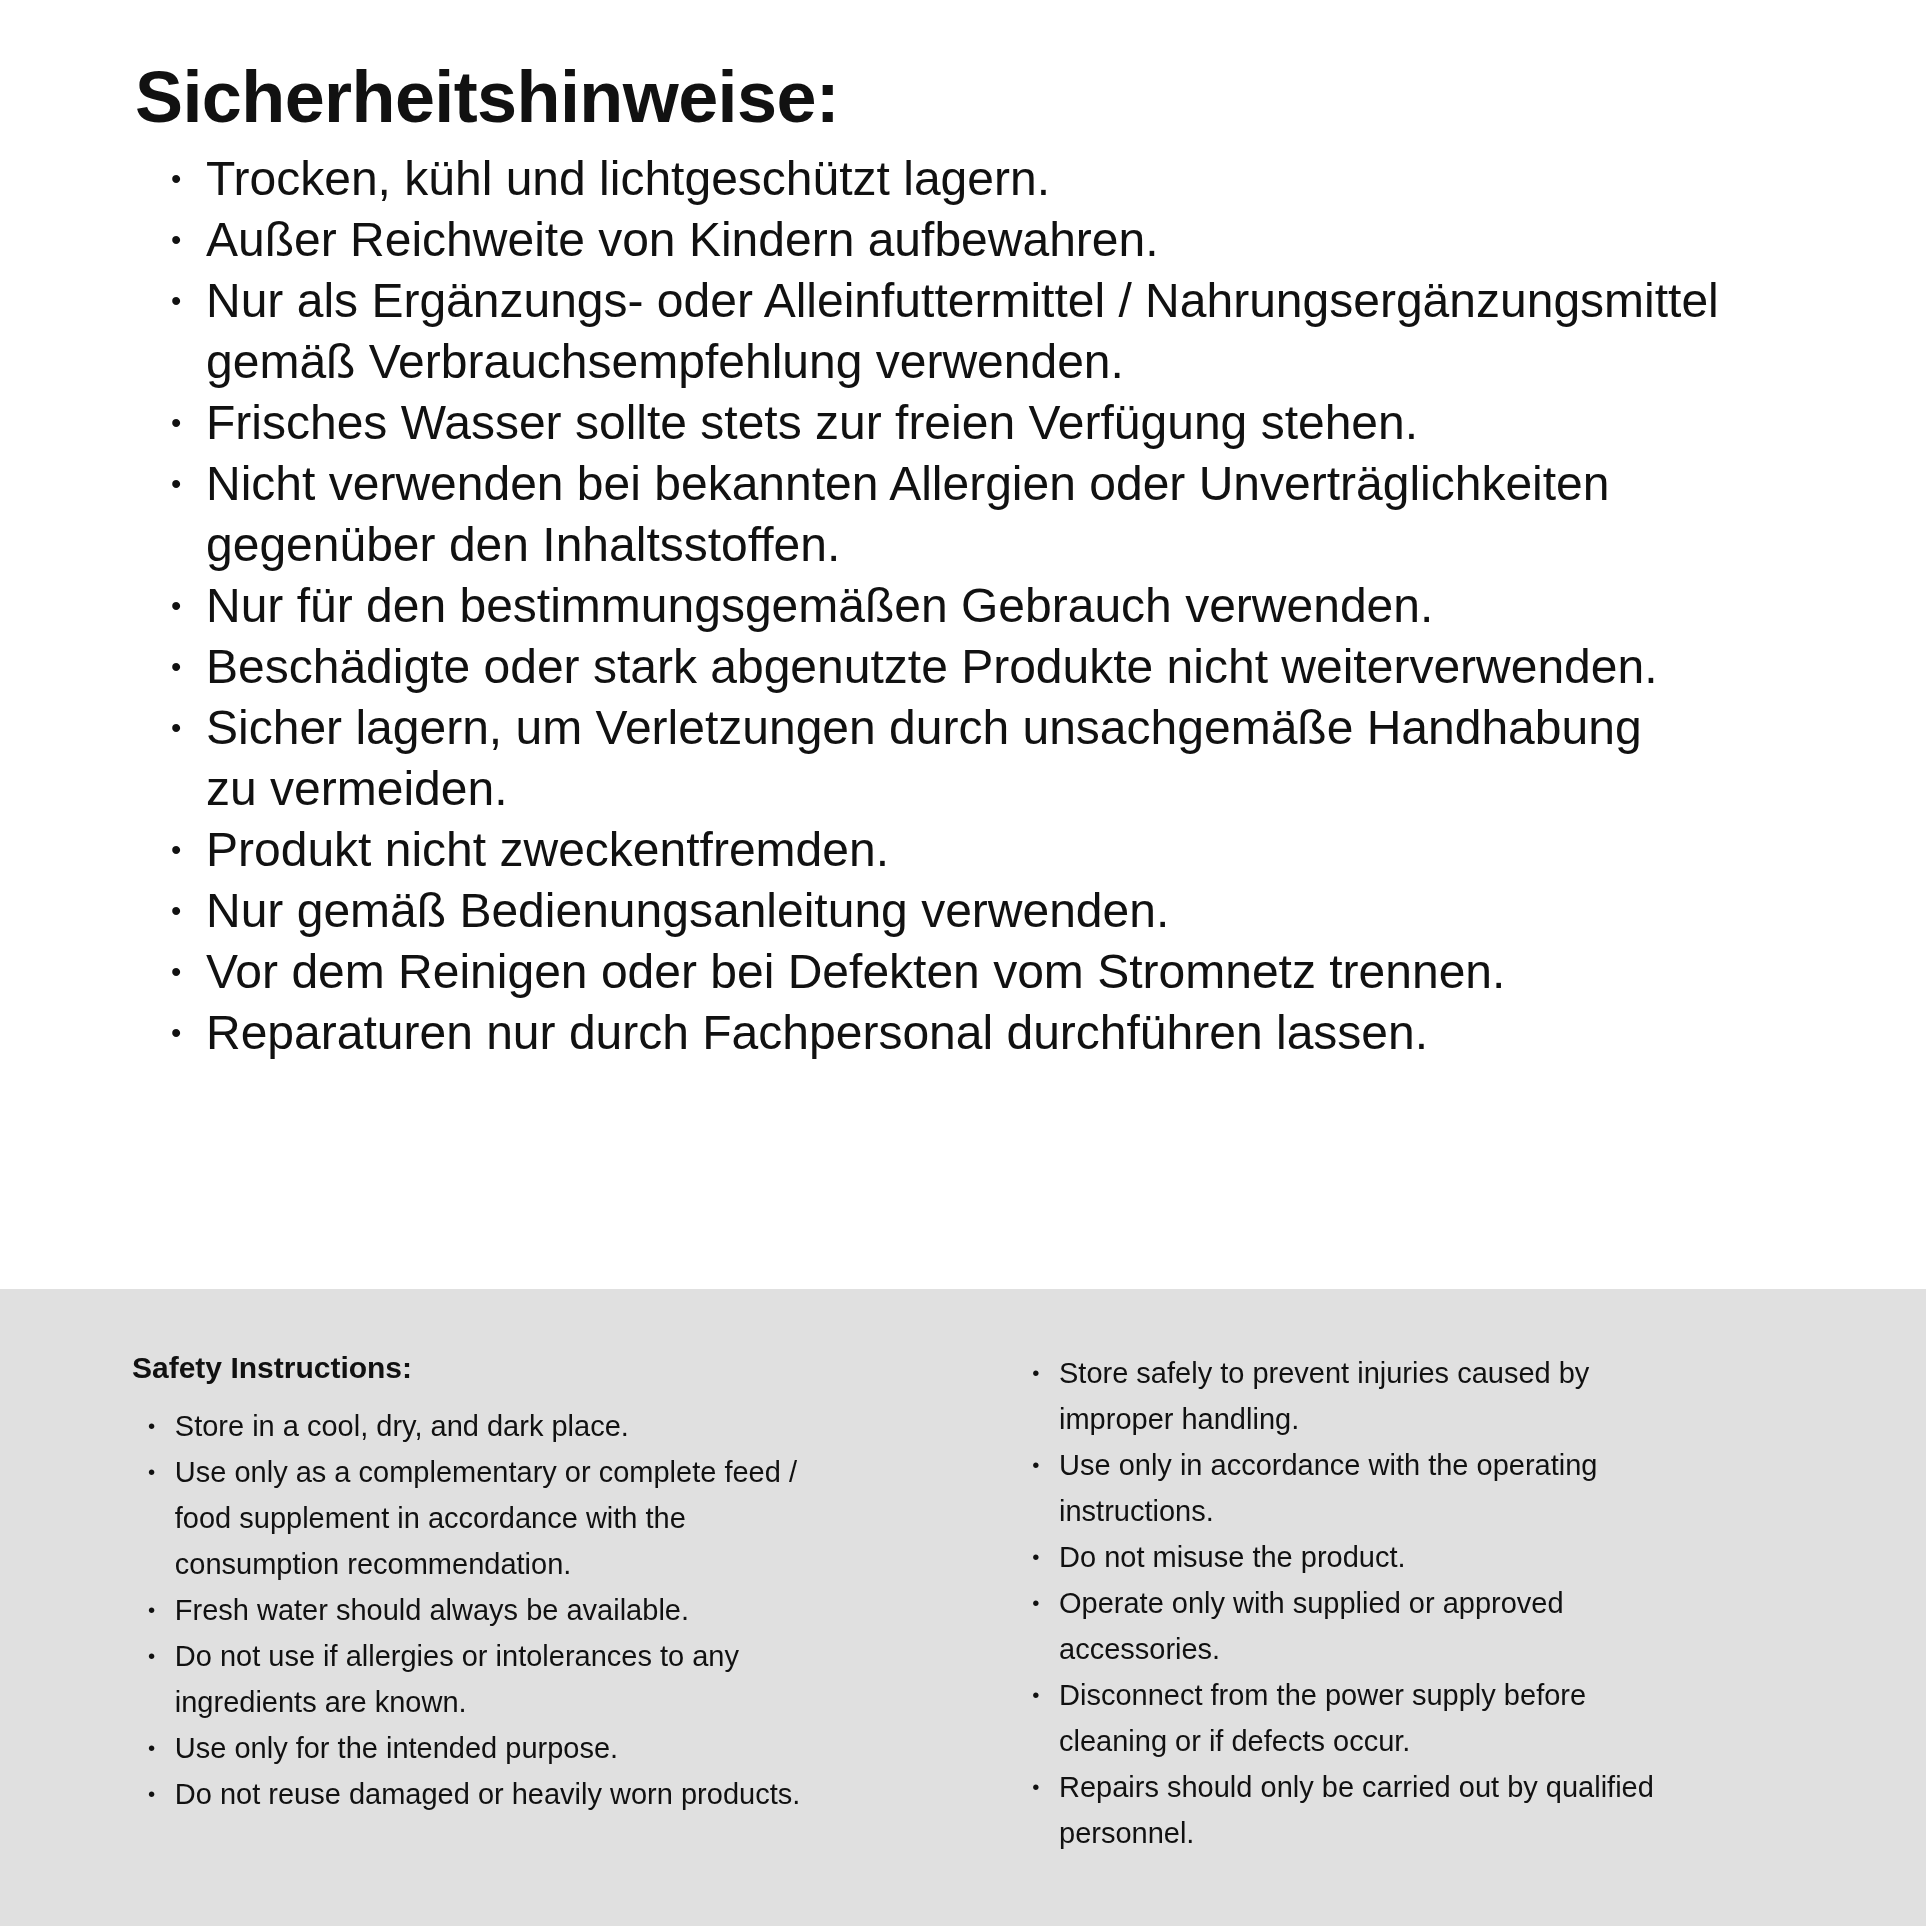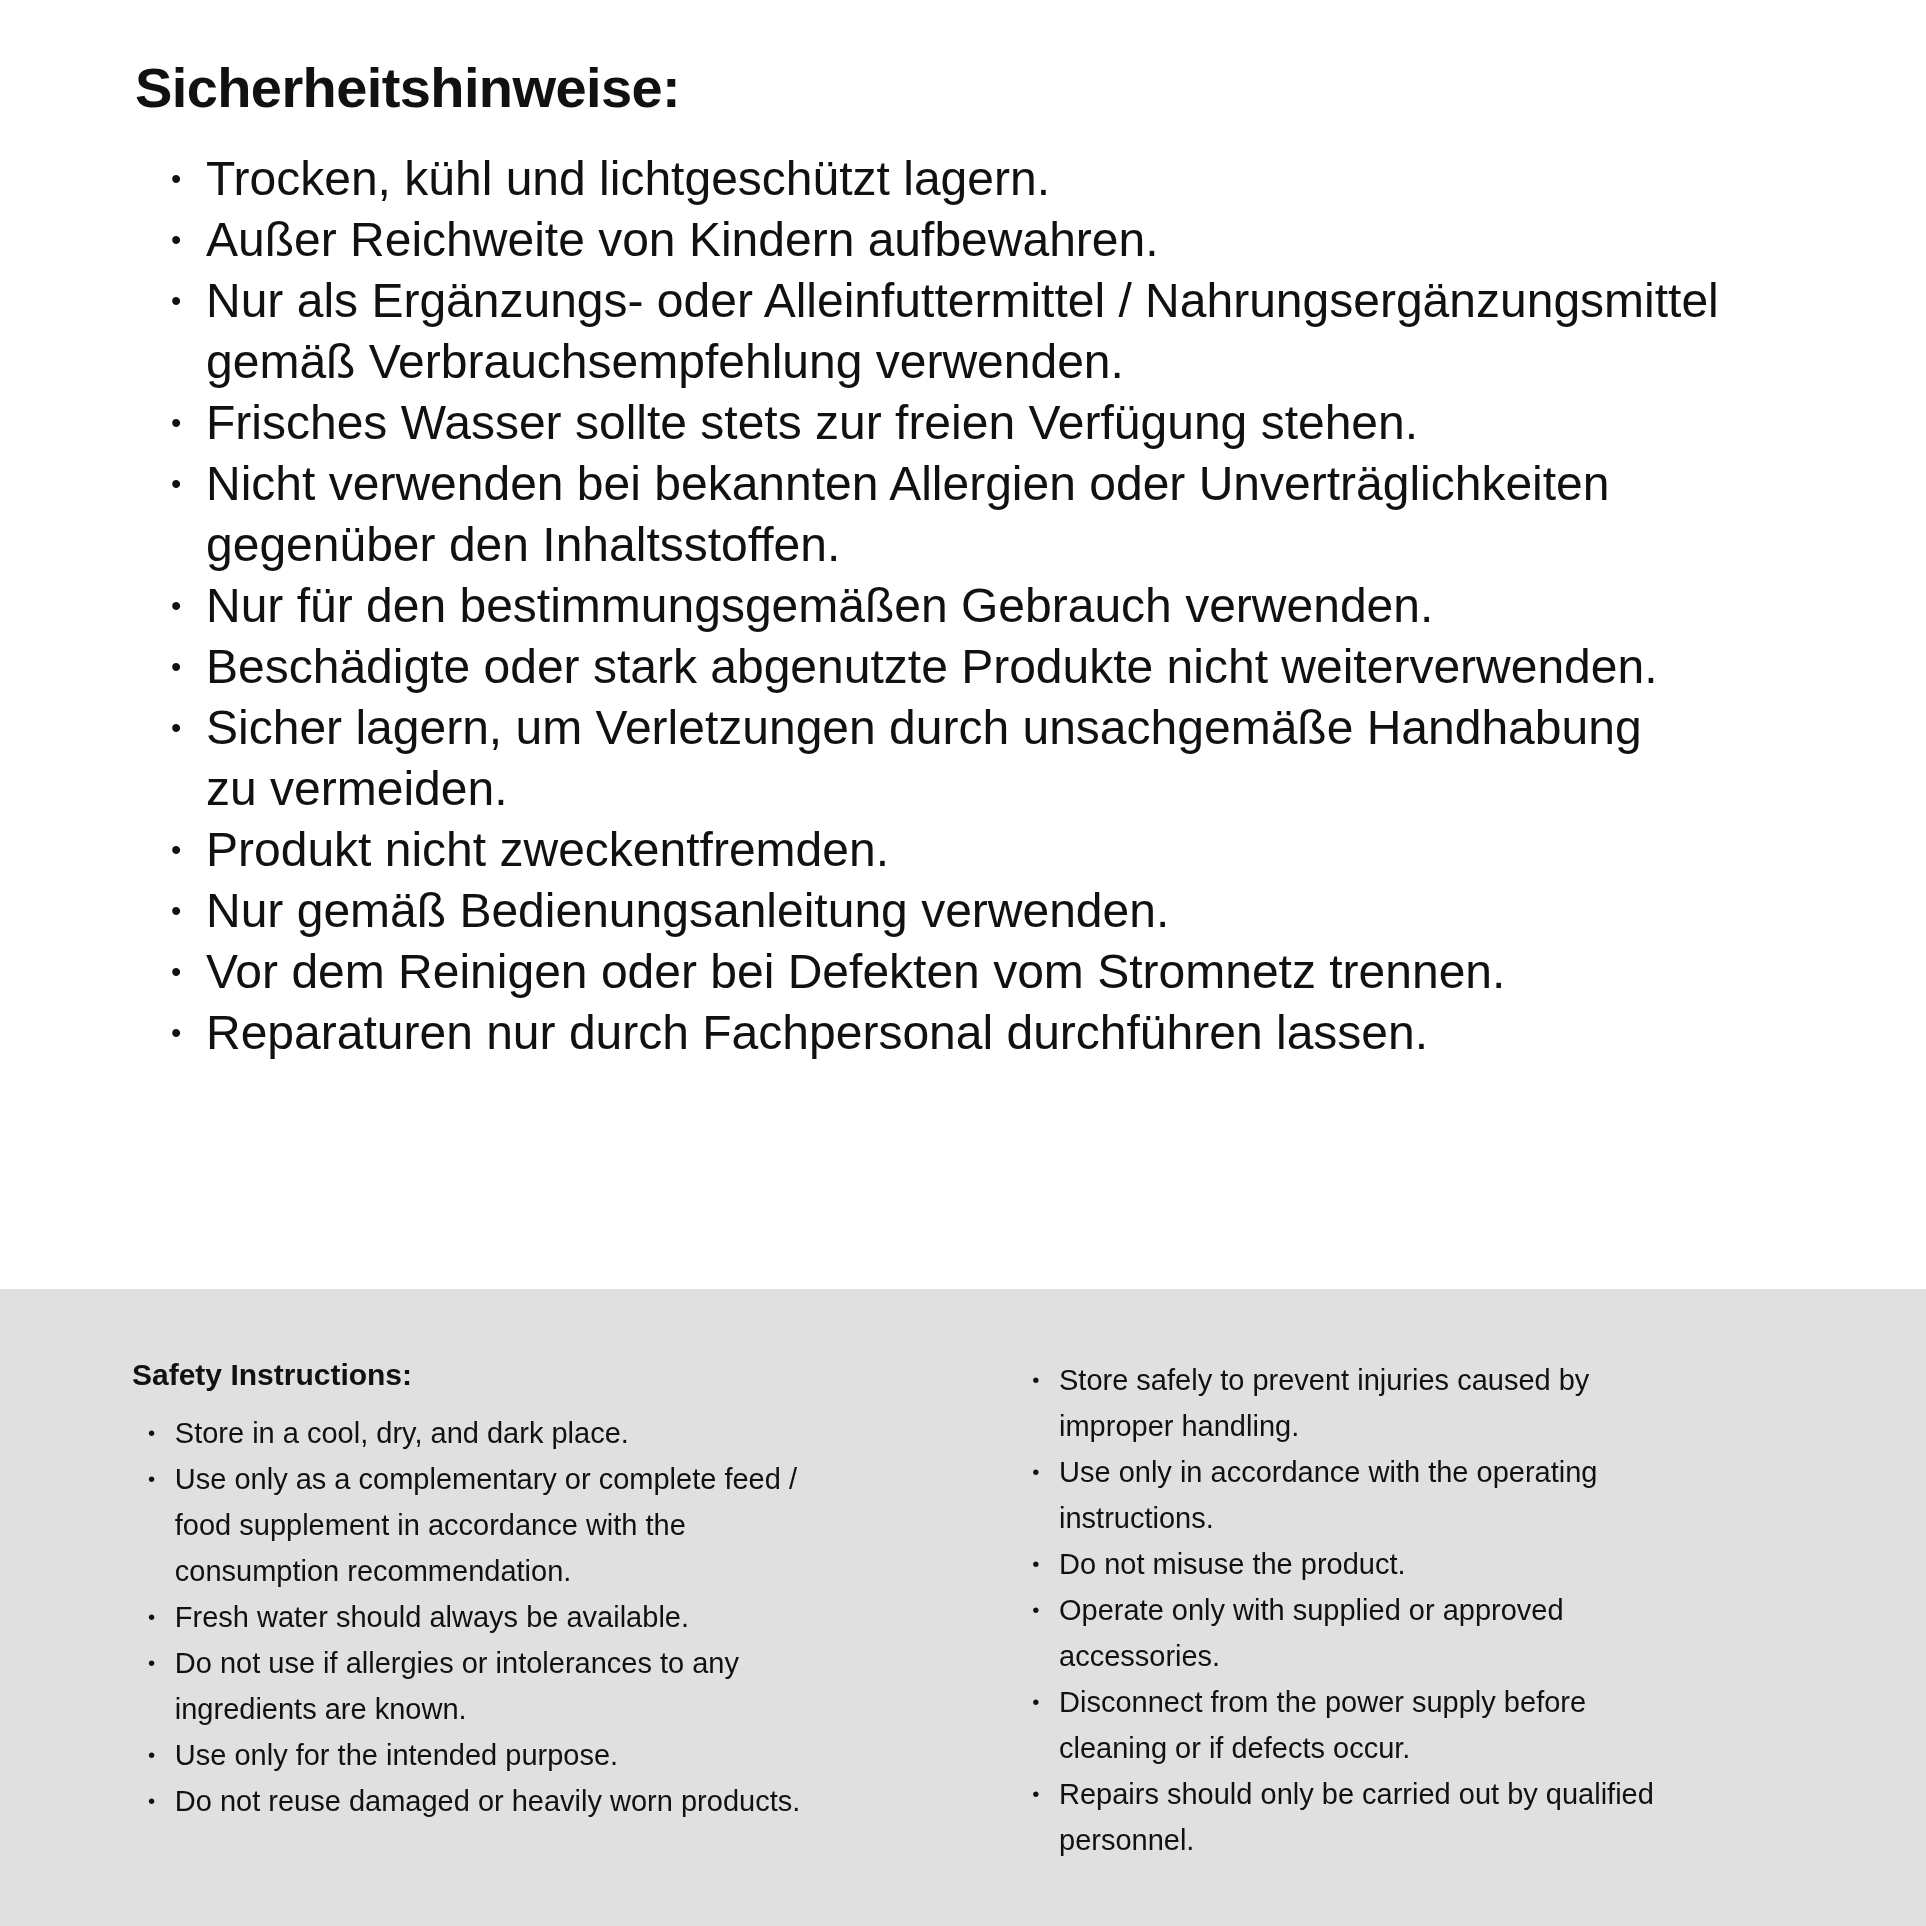--- a/index.html
+++ b/index.html
@@ -21,21 +21,21 @@
   
   .de-section{
     position:absolute;
     left:0; top:0; width:1926px; height:1289px;
     background:var(--page-bg);
   }
   .de-heading{
     margin:0;
     position:absolute;
     left:135px; top:56px;
-    font-size:56px;
+    font-size:72px;
     font-weight:bold;
     letter-spacing:-0.6px;
     line-height:1.15;
   }
   .de-list{
     position:absolute;
     left:135px; top:148px;
     margin:0; padding:0;
     list-style:none;
     font-size:48px;
@@ -56,21 +56,21 @@
   }
 
   
   .en-section{
     position:absolute;
     left:0; top:1289px; width:1926px; height:637px;
     background:var(--panel-bg);
   }
   .en-col{
     position:absolute;
-    top:68px;
+    top:61px;
   }
   .en-col-left{ left:132px; width:854px; }
   .en-col-right{ left:1031px; width:854px; }
   .en-heading{
     margin:0 0 16.7px 0;
     font-size:30px;
     font-weight:bold;
     line-height:36px;
   }
   .en-list{

